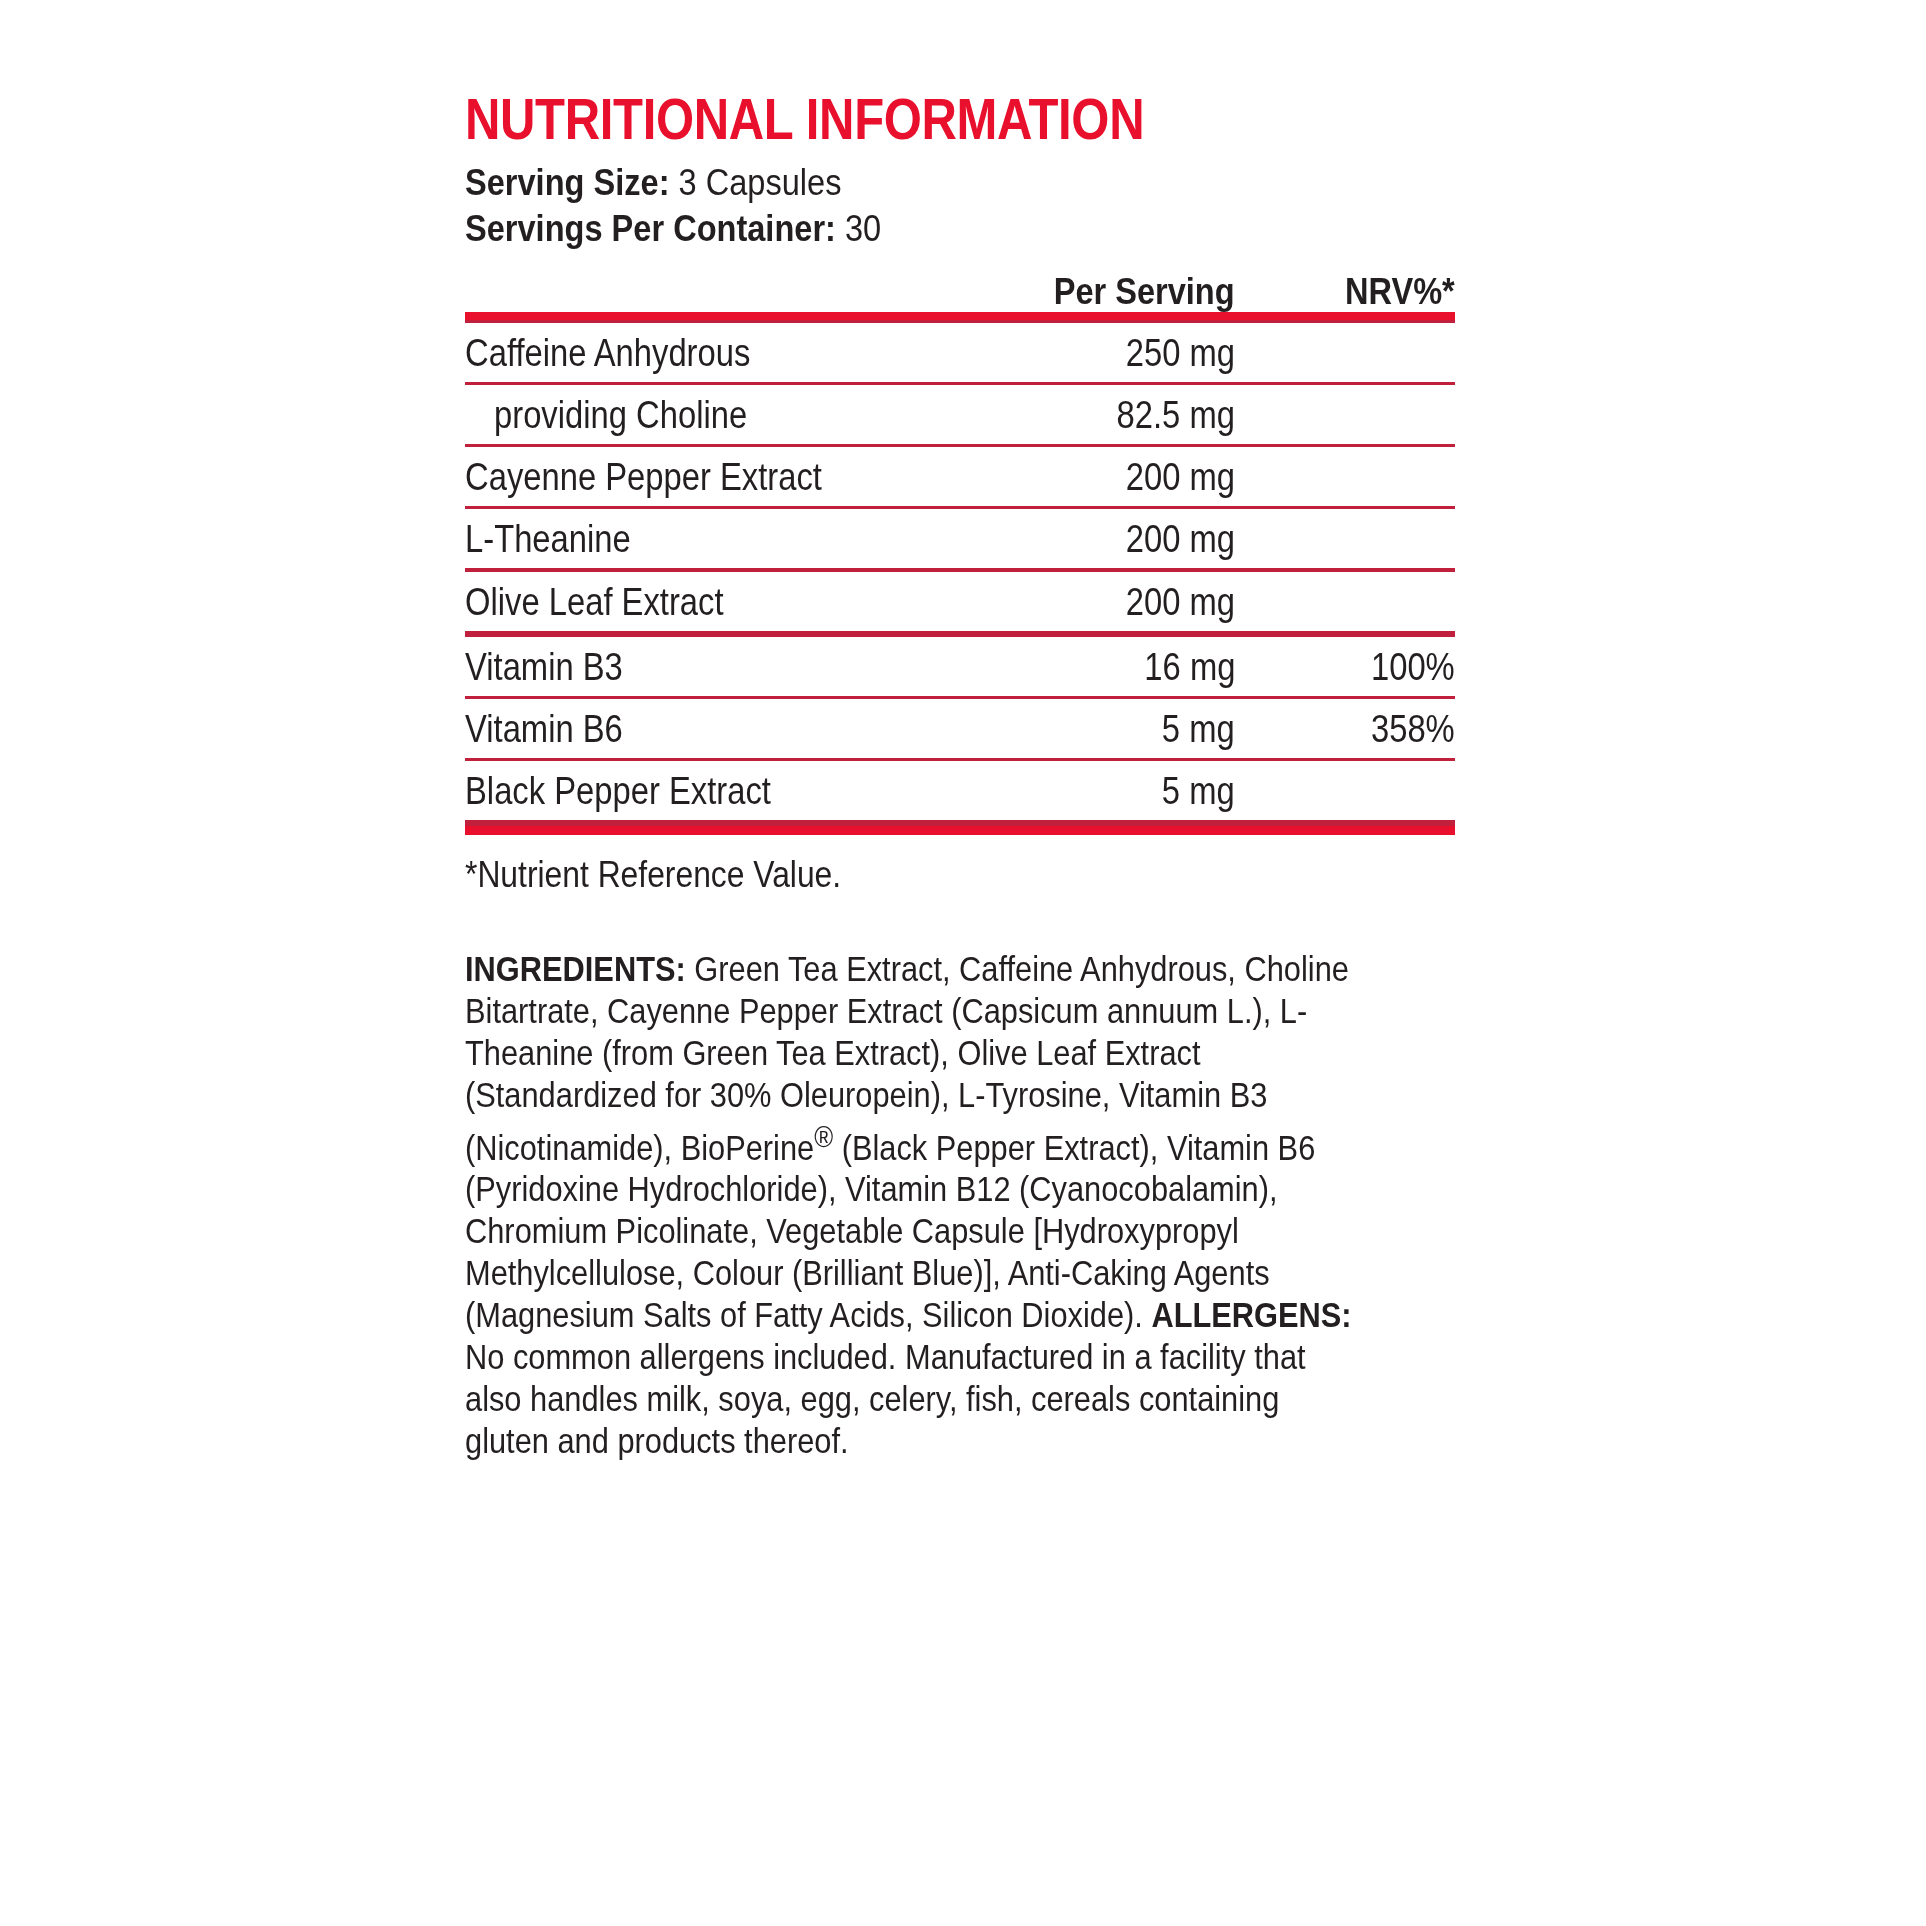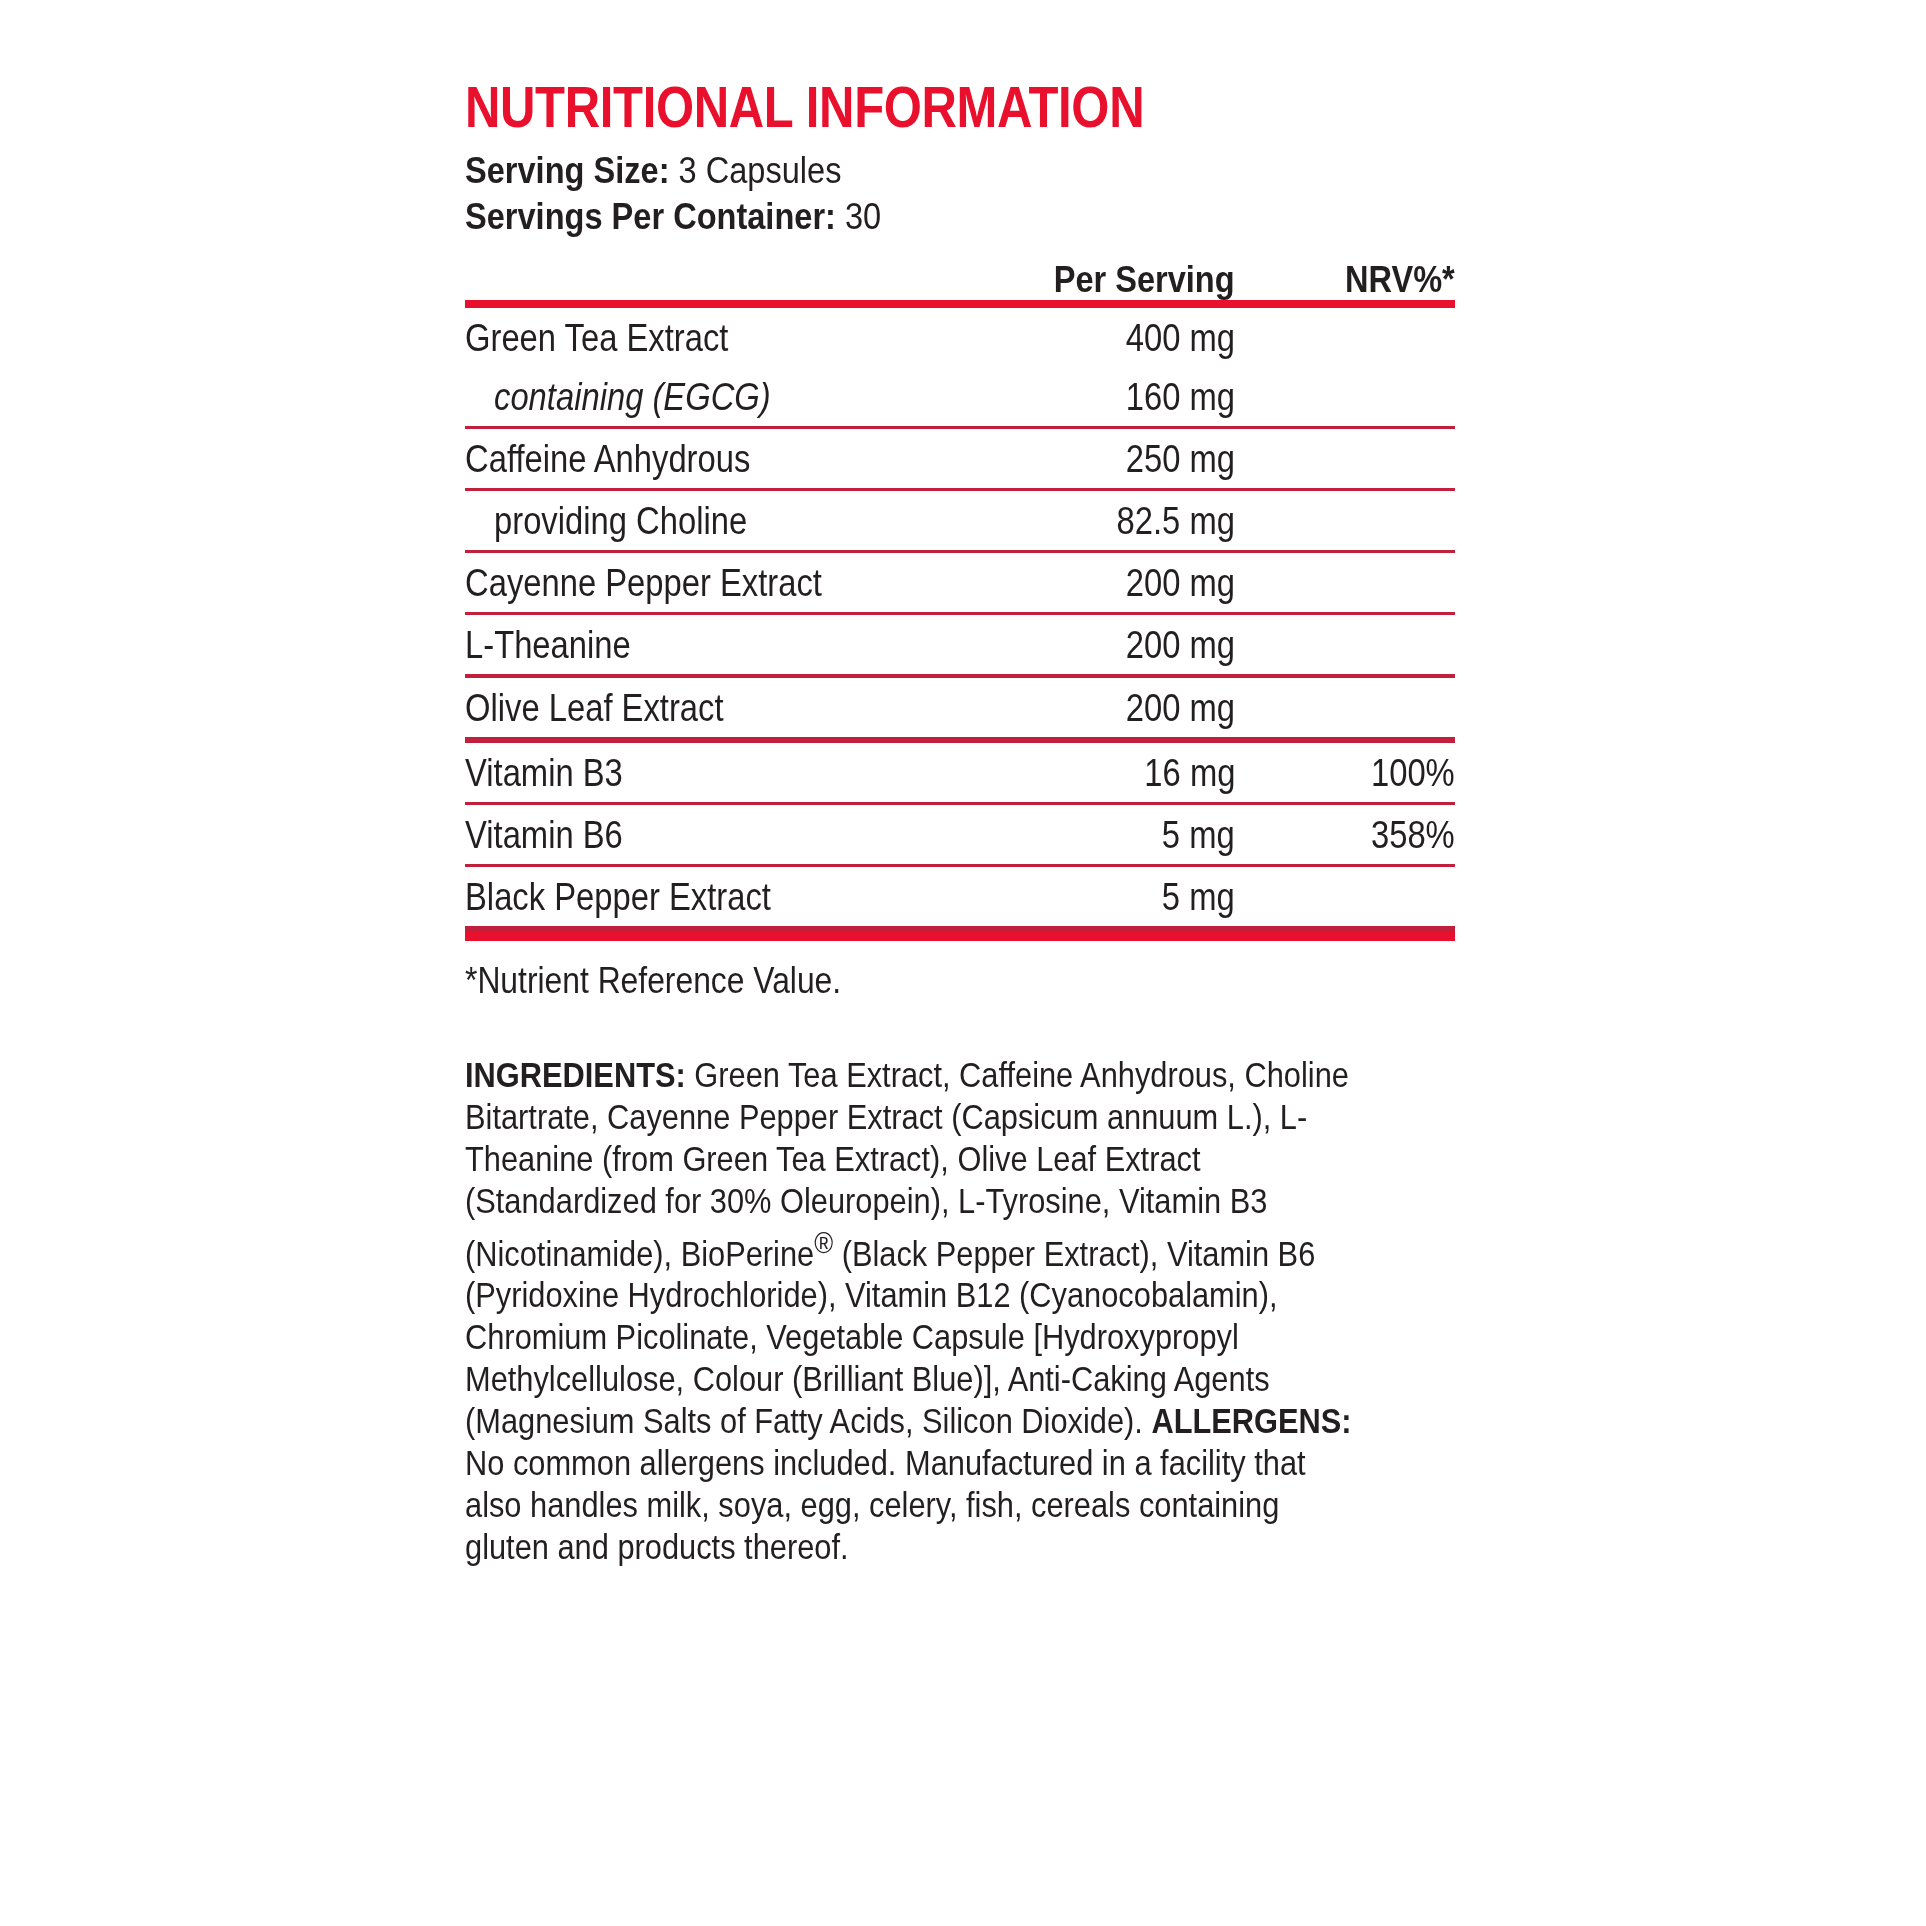--- a/index.html
+++ b/index.html
@@ -11,21 +11,21 @@
     width: 1926px;
     height: 1926px;
     font-family: "Liberation Sans", "DejaVu Sans", sans-serif;
     color: #231f20;
     overflow: hidden;
   }
 
   .panel {
     position: absolute;
     left: 465px;
-    top: 0;
+    top: 12px;
     width: 990px;
   }
 
   
   .title {
     color: #e8102c;
     font-weight: bold;
     font-size: 57px;
     line-height: 60px;
     letter-spacing: -0.4px;
@@ -173,32 +173,20 @@
   </div>
 
   <div class="colheads">
     <span class="ch ch-serving">Per Serving</span>
     <span class="ch ch-nrv">NRV%*</span>
   </div>
 
   <div class="rule-thick"></div>
 
   <div class="table" id="nutrition-table">
-      <div class="group">
-        <div class="row">
-          <span class="name">Green Tea Extract</span>
-          <span class="amount">400 mg</span>
-          <span class="nrv"></span>
-        </div>
-        <div class="row indent italic">
-          <span class="name">containing (EGCG)</span>
-          <span class="amount">160 mg</span>
-          <span class="nrv"></span>
-        </div>
-      </div>
       <div class="rule-thin"></div>
       <div class="group">
         <div class="row">
           <span class="name">Caffeine Anhydrous</span>
           <span class="amount">250 mg</span>
           <span class="nrv"></span>
         </div>
       </div>
       <div class="rule-thin"></div>
       <div class="group">

